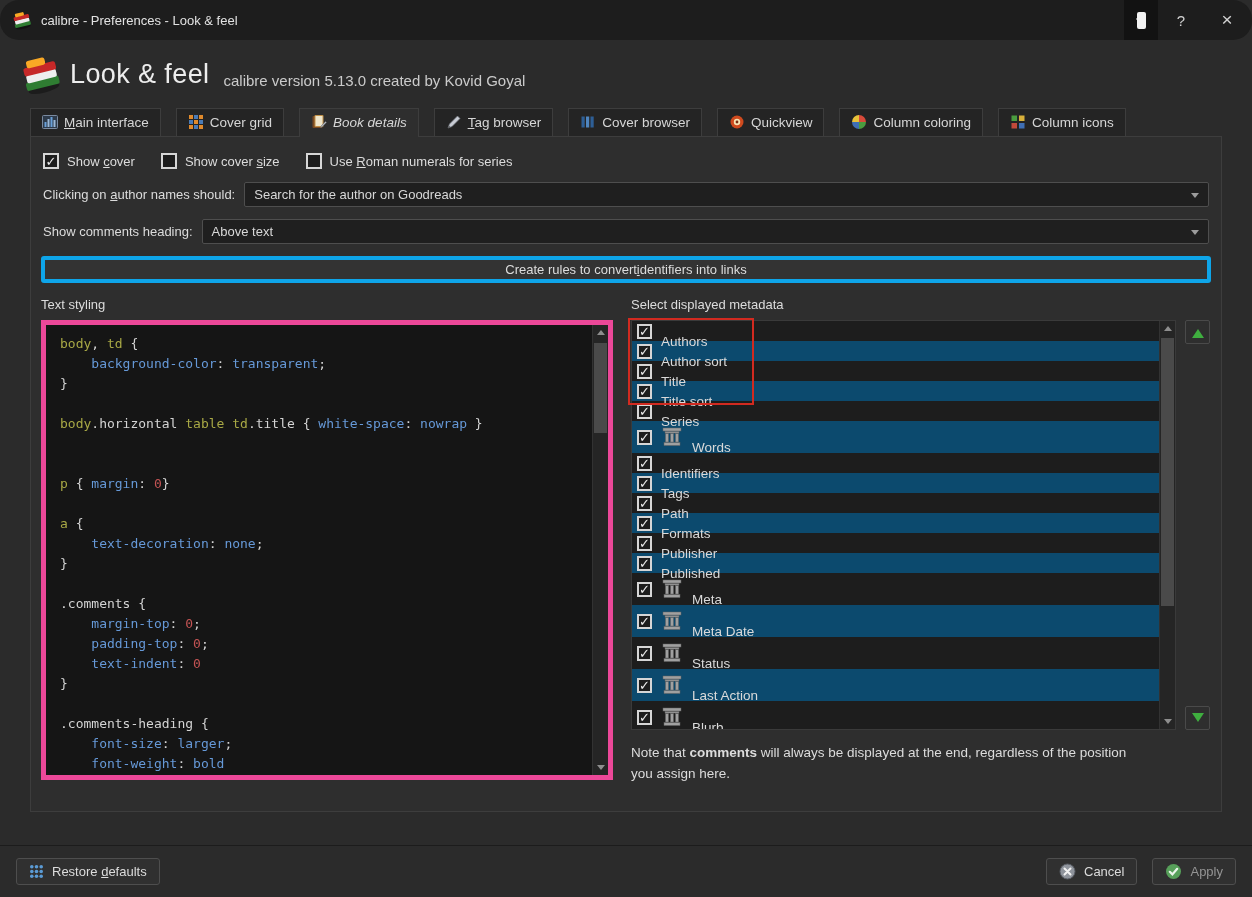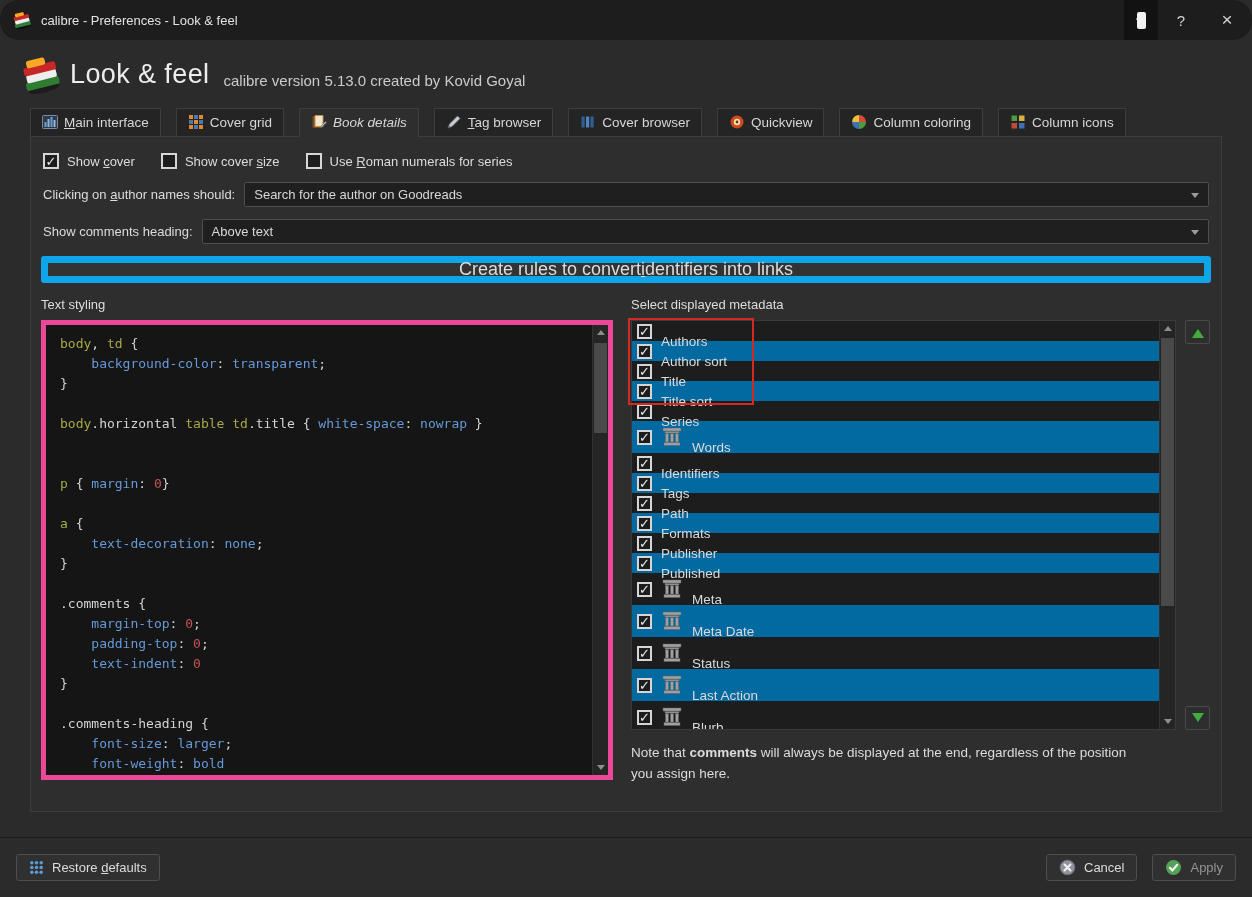--- a/index.html
+++ b/index.html
@@ -49,22 +49,22 @@
         display:inline-flex; align-items:center; justify-content:center; }
   .cb.checked::after { content:"✓"; color:#ececec; font-size:13px; font-weight:bold; line-height:1;
         font-family:"DejaVu Sans", sans-serif; }
 
   .crow { display:flex; align-items:center; gap:9px; margin:2px 2px 12px; }
   .combo { flex:1; height:25px; background:#1f1f1f; border:1px solid #4e4e4e; border-radius:2px;
            display:flex; align-items:center; padding:0 26px 0 9px; position:relative; color:#d8d8d8; cursor:pointer; }
   .combo-arrow { position:absolute; right:9px; top:10px; width:0; height:0;
                  border:4px solid transparent; border-top:5px solid #9c9c9c; }
 
-  .wide-btn { width:100%; height:27px; background:#333333; border:7px solid #0ea5e9; border-radius:3px;
-              color:#dcdcdc; font-size:18px; display:flex; align-items:center; justify-content:center;
+  .wide-btn { width:100%; height:27px; background:#333333; border:4px solid #0ea5e9; border-radius:3px;
+              color:#dcdcdc; font-size:13px; display:flex; align-items:center; justify-content:center;
               cursor:pointer; margin:0 0 12px; }
 
   .panels { display:flex; gap:18px; }
   .panel-left { width:572px; flex:none; }
   .panel-right { flex:1; min-width:0; }
   .panel-label { margin:2px 0 8px; color:#dcdcdc; }
 
   
   .codebox { height:460px; background:#151515; border:5px solid #ec4899; position:relative; overflow:hidden; }
   .code-content { padding:9px 26px 9px 14px; font-family:"DejaVu Sans Mono", monospace; font-size:13px;
@@ -80,40 +80,40 @@
   .arr-up { width:0; height:0; border:4px solid transparent; border-bottom:5px solid #8e8e8e; margin-top:-4px; }
   .arr-down { width:0; height:0; border:4px solid transparent; border-top:5px solid #8e8e8e; margin-bottom:-4px; }
   .vs-track { flex:1; position:relative; }
   .vs-thumb { position:absolute; left:1px; right:1px; background:#4a4a4a; }
 
   
   .list-wrap { display:flex; gap:9px; position:relative; }
   .listbox { flex:1; height:410px; background:#1a1a1a; border:1px solid #3a3a3a; position:relative; overflow:hidden; min-width:0; }
   .list-inner { position:absolute; top:0; left:0; right:16px; bottom:0; overflow:hidden; }
   .mrow { display:flex; align-items:center; gap:9px; height:20px; padding-left:5px; background:#1d1d1d; cursor:pointer; }
-  .mrow.alt { background:#0369a1; }
+  .mrow.alt { background:#0c4a6e; }
   .mrow.tall { height:32px; }
   .mrow .cb { width:15px; height:15px; border-width:2px; }
   .mlabel { font-size:13.5px; color:#dadada; white-space:nowrap;margin-top:20px; }
   .pillar { display:inline-flex; }
   .pillar svg { display:block; }
   .red-annotation { position:absolute; left:-3px; top:-2px; width:126px; height:87px;
                     border:2px solid #d22a20; pointer-events:none; z-index:6; }
 
   .updown-col { width:26px; flex:none; height:410px; display:flex; flex-direction:column; justify-content:space-between; }
   .green-btn { width:25px; height:24px; background:#2e2e2e; border:1px solid #4a4a4a; border-radius:2px;
                display:flex; align-items:center; justify-content:center; cursor:pointer; }
   .tri-up { width:0; height:0; border:6px solid transparent; border-bottom:9px solid #3fae3f; margin-top:-4px; }
   .tri-down { width:0; height:0; border:6px solid transparent; border-top:9px solid #3fae3f; margin-bottom:-4px; }
 
   .note { margin-top:12px; line-height:21px; color:#dcdcdc; max-width:518px; font-size:13.5px; }
   .note b { font-weight:bold; }
 
   
-  .footer { position:absolute; left:0; right:0; bottom:0; height:60px; background:#2b2b2b;
+  .footer { position:absolute; left:0; right:0; bottom:0; height:52px; background:#2b2b2b;
             border-top:1px solid #1c1c1c; display:flex; align-items:center; padding:0 16px; }
   .btn { display:flex; align-items:center; gap:8px; background:#303030; border:1px solid #4e4e4e;
          border-radius:3px; padding:0 12px; height:27px; color:#dcdcdc; cursor:pointer; white-space:nowrap; }
   .btn-icon { display:inline-flex; }
   .btn-icon svg { display:block; }
   .footer-right { margin-left:auto; display:flex; gap:15px; }
   .btn.disabled { color:#949494; }
 </style>
 </head>
 <body>

